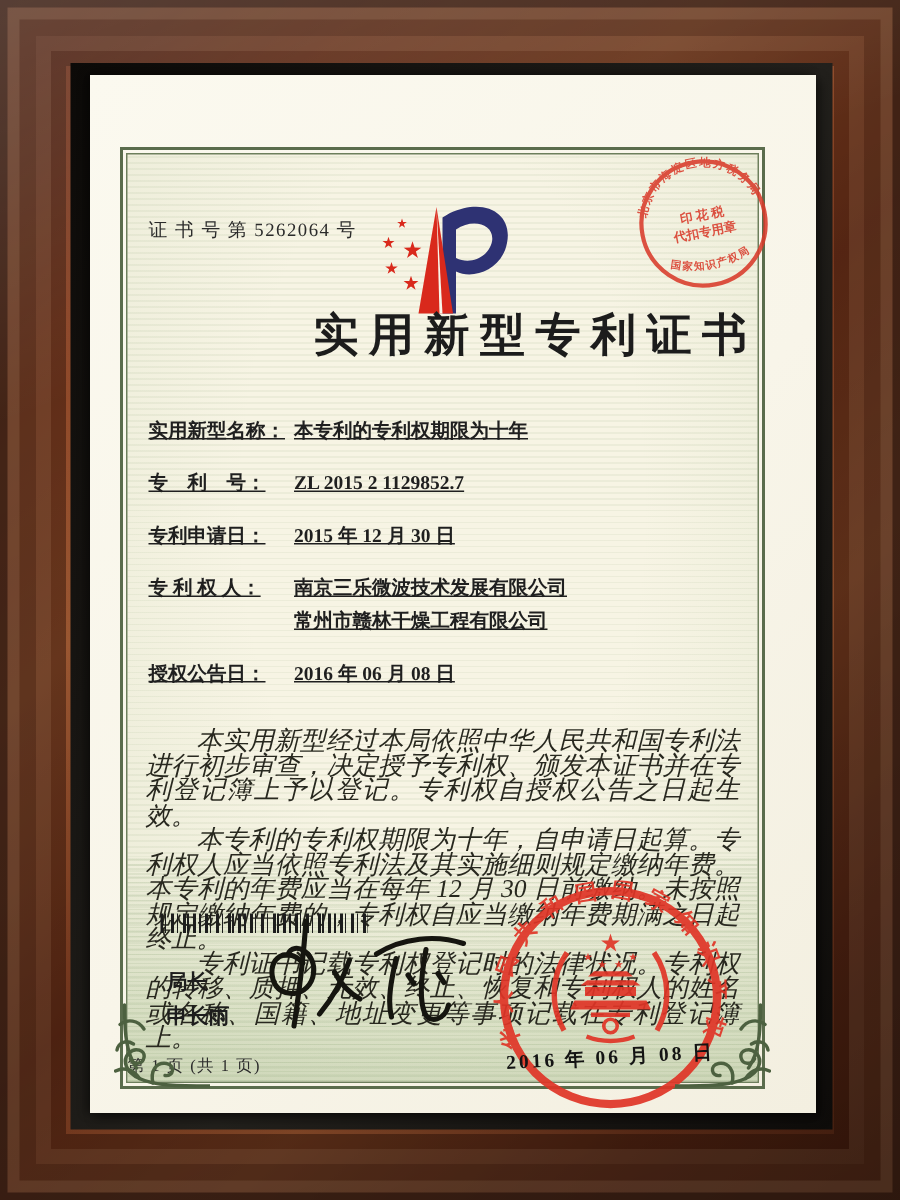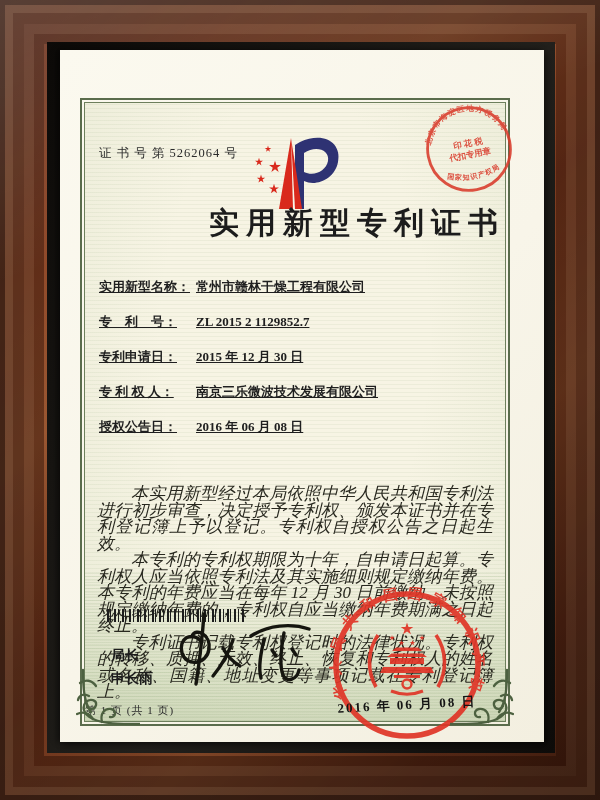--- a/index.html
+++ b/index.html
@@ -145,34 +145,35 @@
         <use href="#lstar" transform="translate(29,38) scale(6.2)"></use>
         <use href="#lstar" transform="translate(15,50) scale(4.4)"></use>
         <use href="#lstar" transform="translate(28,60) scale(5.2)"></use>
       </svg>
 
       <div class="title">实用新型专利证书</div>
 
       <div class="fields">
         <div class="field-row">
           <span class="field-label">实用新型名称：</span>
-          <span class="field-value">常州市赣林干燥工程有限公司</span>
+          <span class="field-value">本专利的专利权期限为十年</span>
         </div>
         <div class="field-row">
           <span class="field-label">专　利　号：</span>
           <span class="field-value">ZL 2015 2 1129852.7</span>
         </div>
         <div class="field-row">
           <span class="field-label">专利申请日：</span>
           <span class="field-value">2015 年 12 月 30 日</span>
         </div>
         <div class="field-row">
           <span class="field-label">专 利 权 人：</span>
           <span class="field-value">南京三乐微波技术发展有限公司</span>
         </div>
+        <div class="field-value2">常州市赣林干燥工程有限公司</div>
         <div class="field-row">
           <span class="field-label">授权公告日：</span>
           <span class="field-value">2016 年 06 月 08 日</span>
         </div>
       </div>
 
       <div class="paras">
         <p>本实用新型经过本局依照中华人民共和国专利法进行初步审查，决定授予专利权、颁发本证书并在专利登记簿上予以登记。专利权自授权公告之日起生效。</p>
         <p>本专利的专利权期限为十年，自申请日起算。专利权人应当依照专利法及其实施细则规定缴纳年费。本专利的年费应当在每年 12 月 30 日前缴纳。未按照规定缴纳年费的，专利权自应当缴纳年费期满之日起终止。</p>
         <p>专利证书记载专利权登记时的法律状况。专利权的转移、质押、无效、终止、恢复和专利权人的姓名或名称、国籍、地址变更等事项记载在专利登记簿上。</p>

